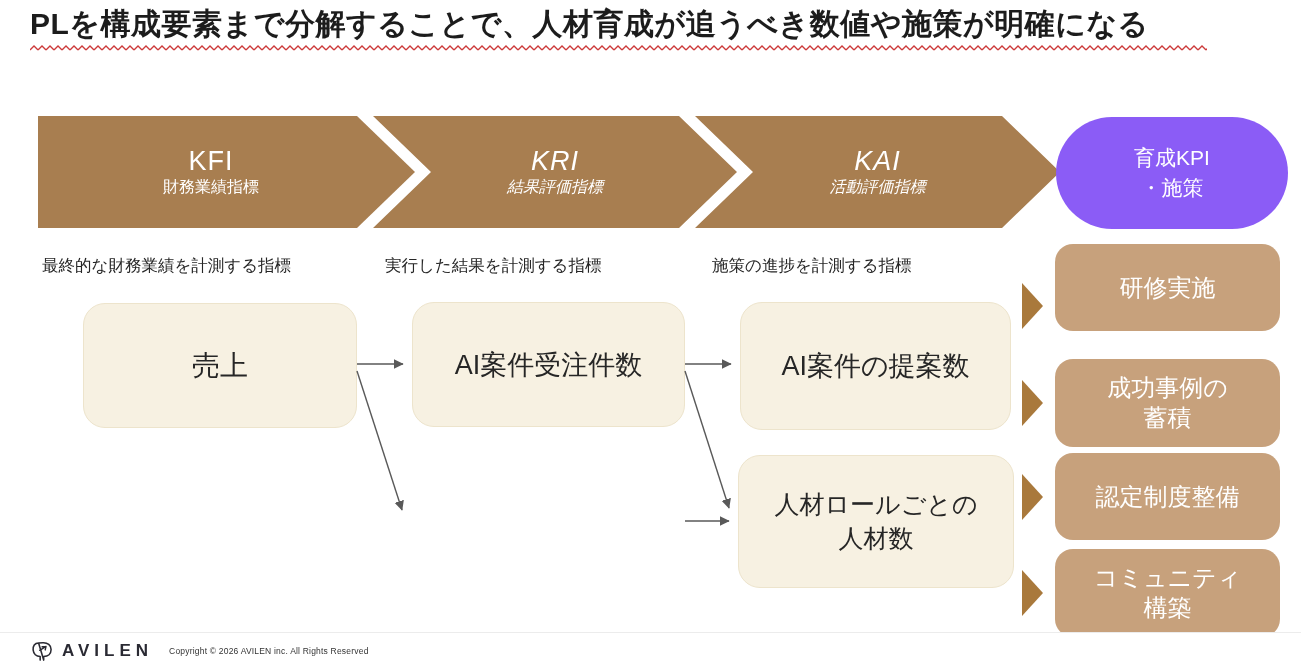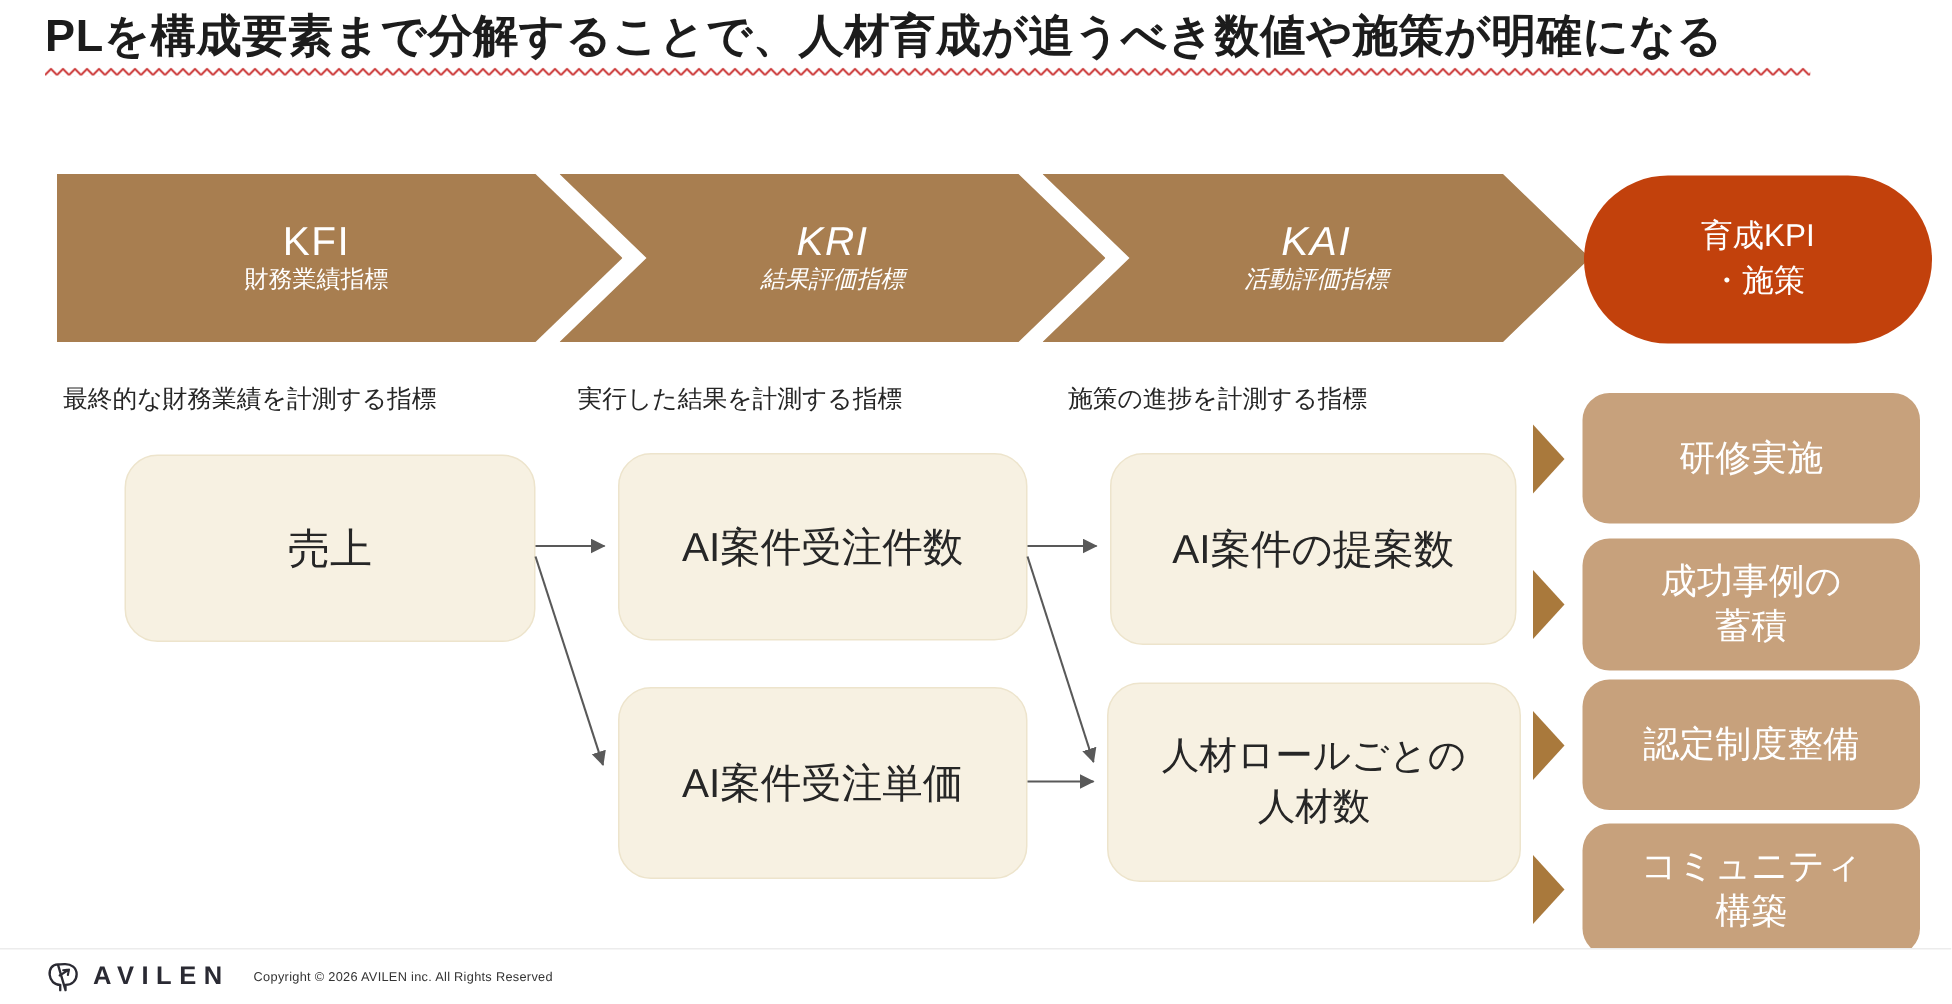--- a/index.html
+++ b/index.html
@@ -27,21 +27,21 @@
   .chev-first{clip-path:polygon(0 0, calc(100% - 58px) 0, 100% 50%, calc(100% - 58px) 100%, 0 100%);}
   .chev-mid{clip-path:polygon(0 0, calc(100% - 58px) 0, 100% 50%, calc(100% - 58px) 100%, 0 100%, 58px 50%);font-style:italic;}
   .chev-kfi{left:38px;width:377px;padding-right:31px;box-sizing:border-box;}
   .chev-kri{left:373px;width:364px;}
   .chev-kai{left:695px;width:365px;}
   .chev-label{font-size:27px;letter-spacing:1px;line-height:1.15;}
   .chev-sub{font-size:16px;line-height:1.3;}
 
   .capsule{
     position:absolute;left:1056px;top:117px;width:232px;height:112px;
-    background:#c2410c;border-radius:56px;color:#fff;
+    background:#8b5cf6;border-radius:56px;color:#fff;
     display:flex;align-items:center;justify-content:center;
     font-size:21px;text-align:center;line-height:1.45;
   }
 
   
   .desc{position:absolute;top:255px;font-size:16.5px;color:#262626;white-space:nowrap;}
   .desc1{left:42px;}
   .desc2{left:385px;}
   .desc3{left:712px;}
 
@@ -61,21 +61,21 @@
 
   
   .connectors{position:absolute;left:0;top:0;pointer-events:none;}
 
   
   .action{
     position:absolute;left:1055px;width:225px;background:#C7A17C;border-radius:18px;
     display:flex;align-items:center;justify-content:center;
     color:#fff;font-size:24px;text-align:center;line-height:1.25;
   }
-  .action1{top:262px;height:87px;text-align:right;}
+  .action1{top:244px;height:87px;text-align:right;}
   .action2{top:359px;height:88px;}
   .action3{top:453px;height:87px;}
   .action4{top:549px;height:88px;}
 
   .pointer{
     position:absolute;left:1022px;width:0;height:0;
     border-top:23px solid transparent;border-bottom:23px solid transparent;
     border-left:21px solid #A9793C;
   }
   .pointer1{top:283px;}
@@ -129,23 +129,20 @@
   <div class="desc desc1">最終的な財務業績を計測する指標</div>
   <div class="desc desc2">実行した結果を計測する指標</div>
   <div class="desc desc3">施策の進捗を計測する指標</div>
 
   <div class="fbox fbox-sales">
     <span>売上</span>
   </div>
   <div class="fbox fbox-orders">
     <span>AI案件受注件数</span>
   </div>
-  <div class="fbox fbox-price">
-    <span>AI案件受注単価</span>
-  </div>
   <div class="fbox fbox-proposals">
     <span>AI案件の提案数</span>
   </div>
   <div class="fbox fbox-talent">
     <span class="multiline">人材ロールごとの
 人材数</span>
   </div>
 
   <svg class="connectors" width="1301" height="669">
     <defs>

